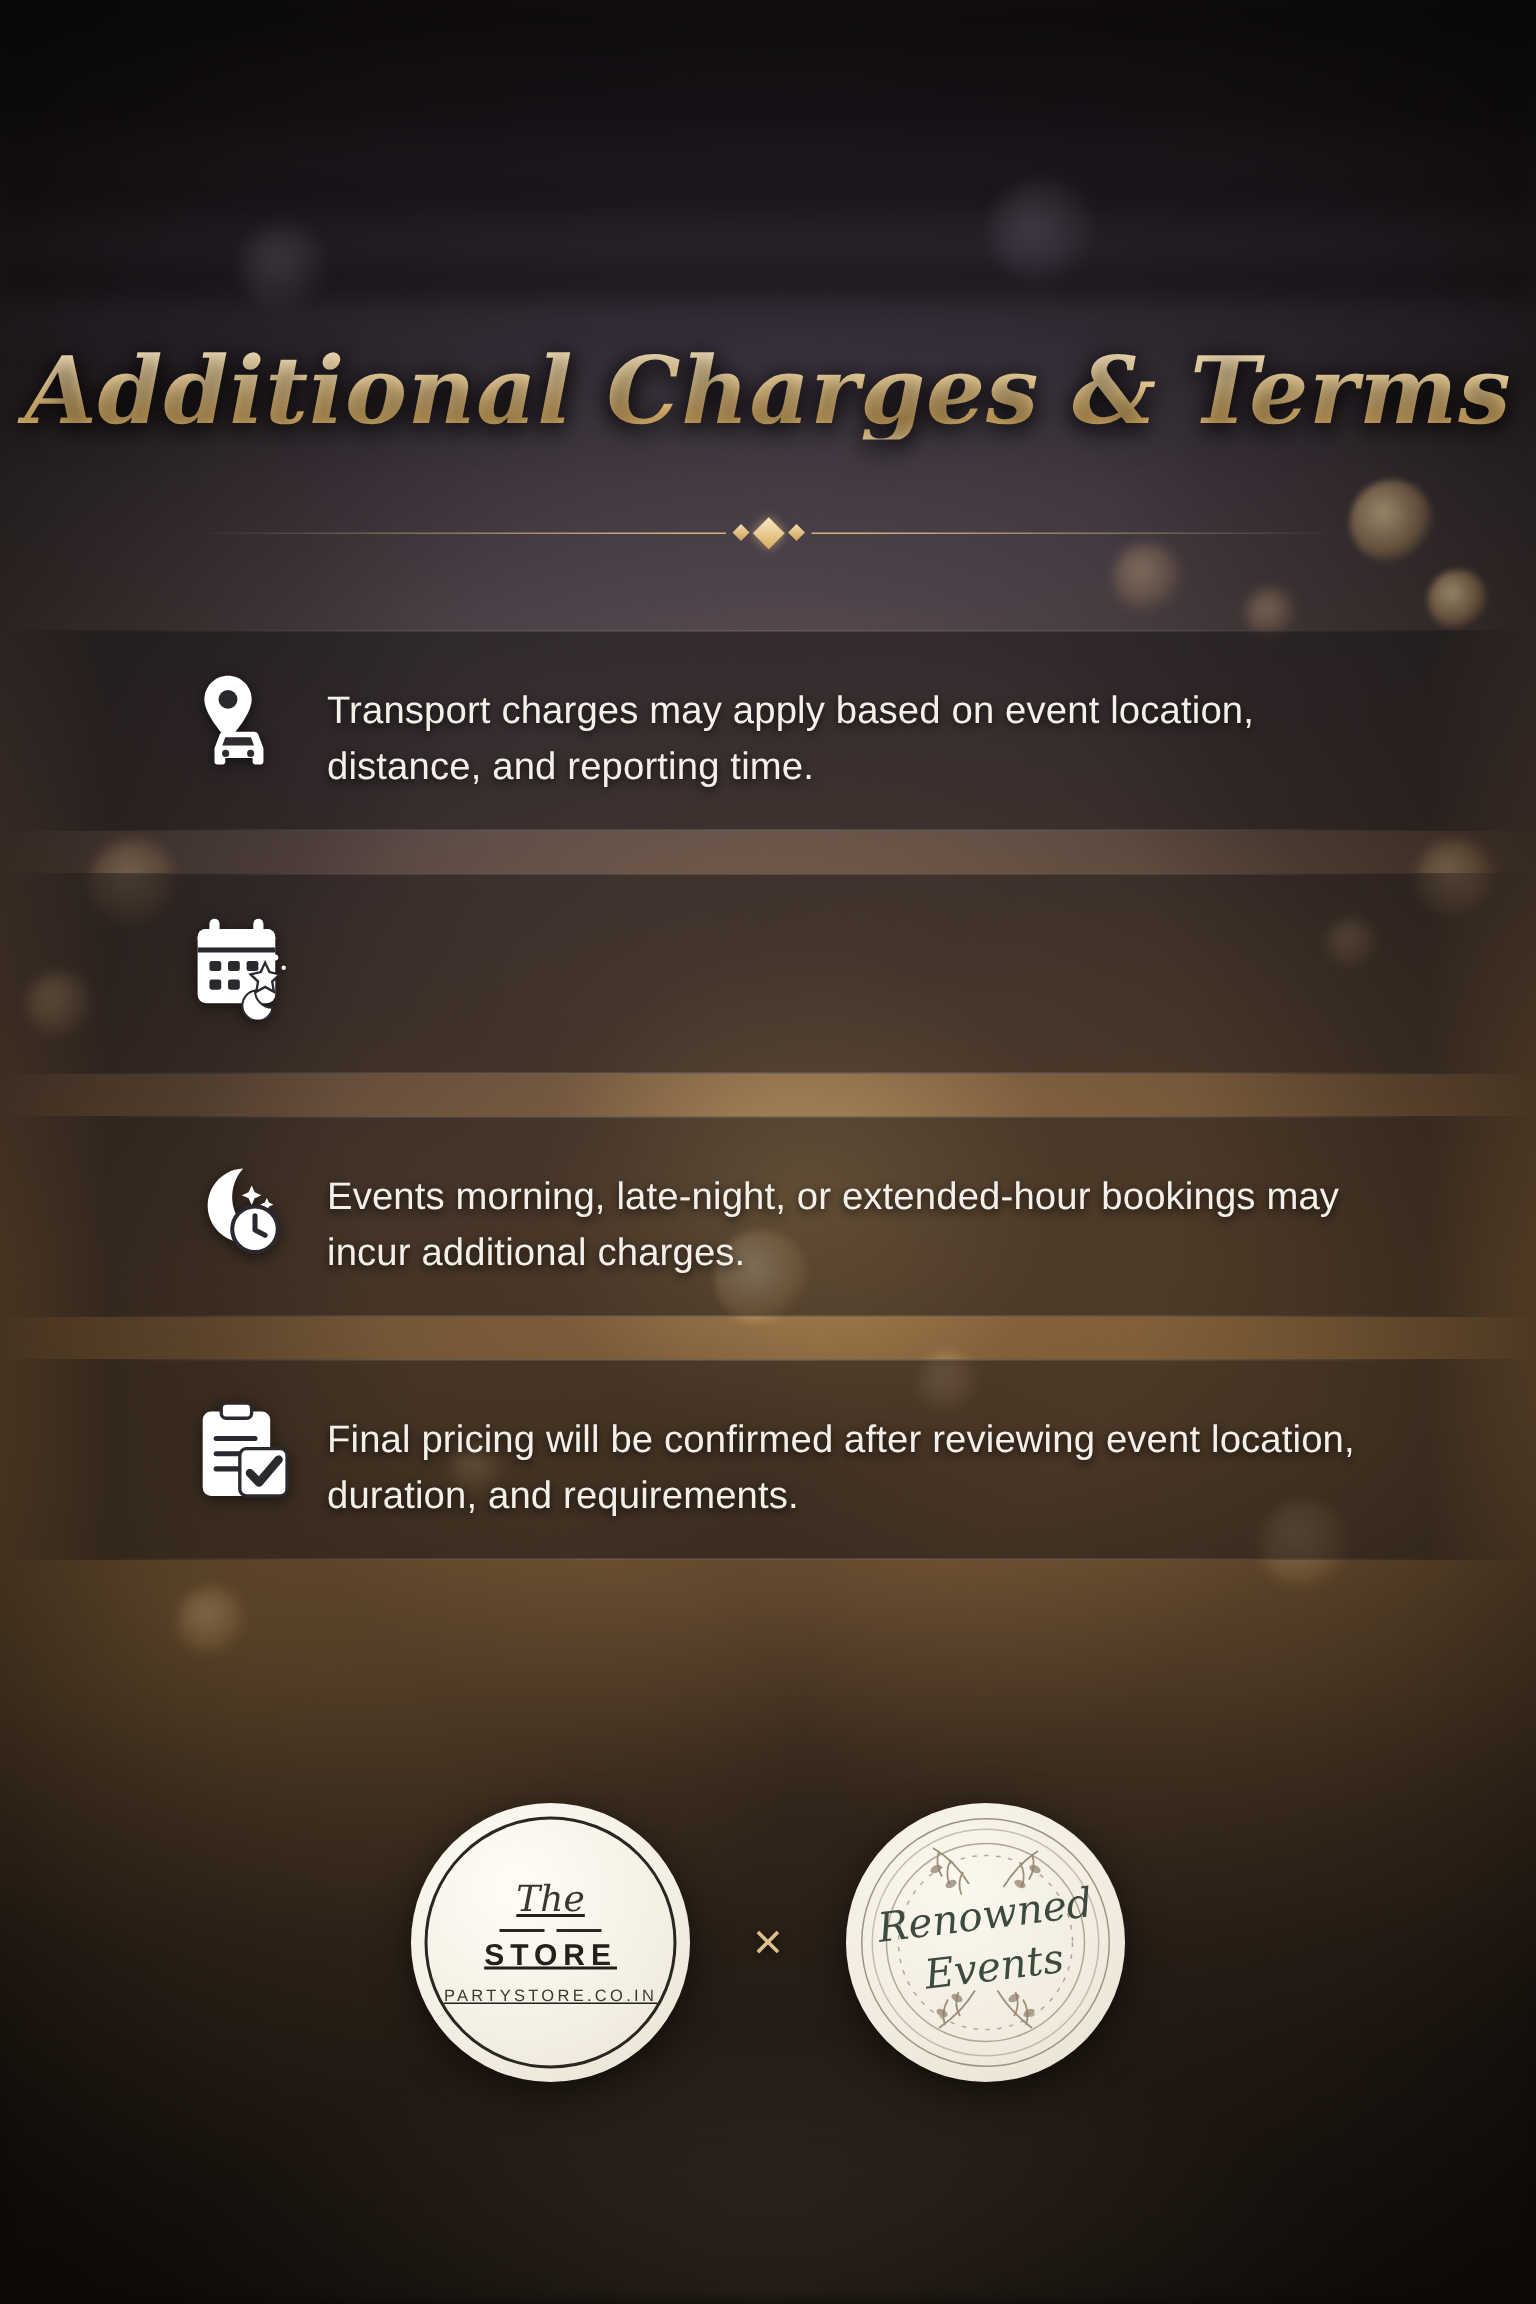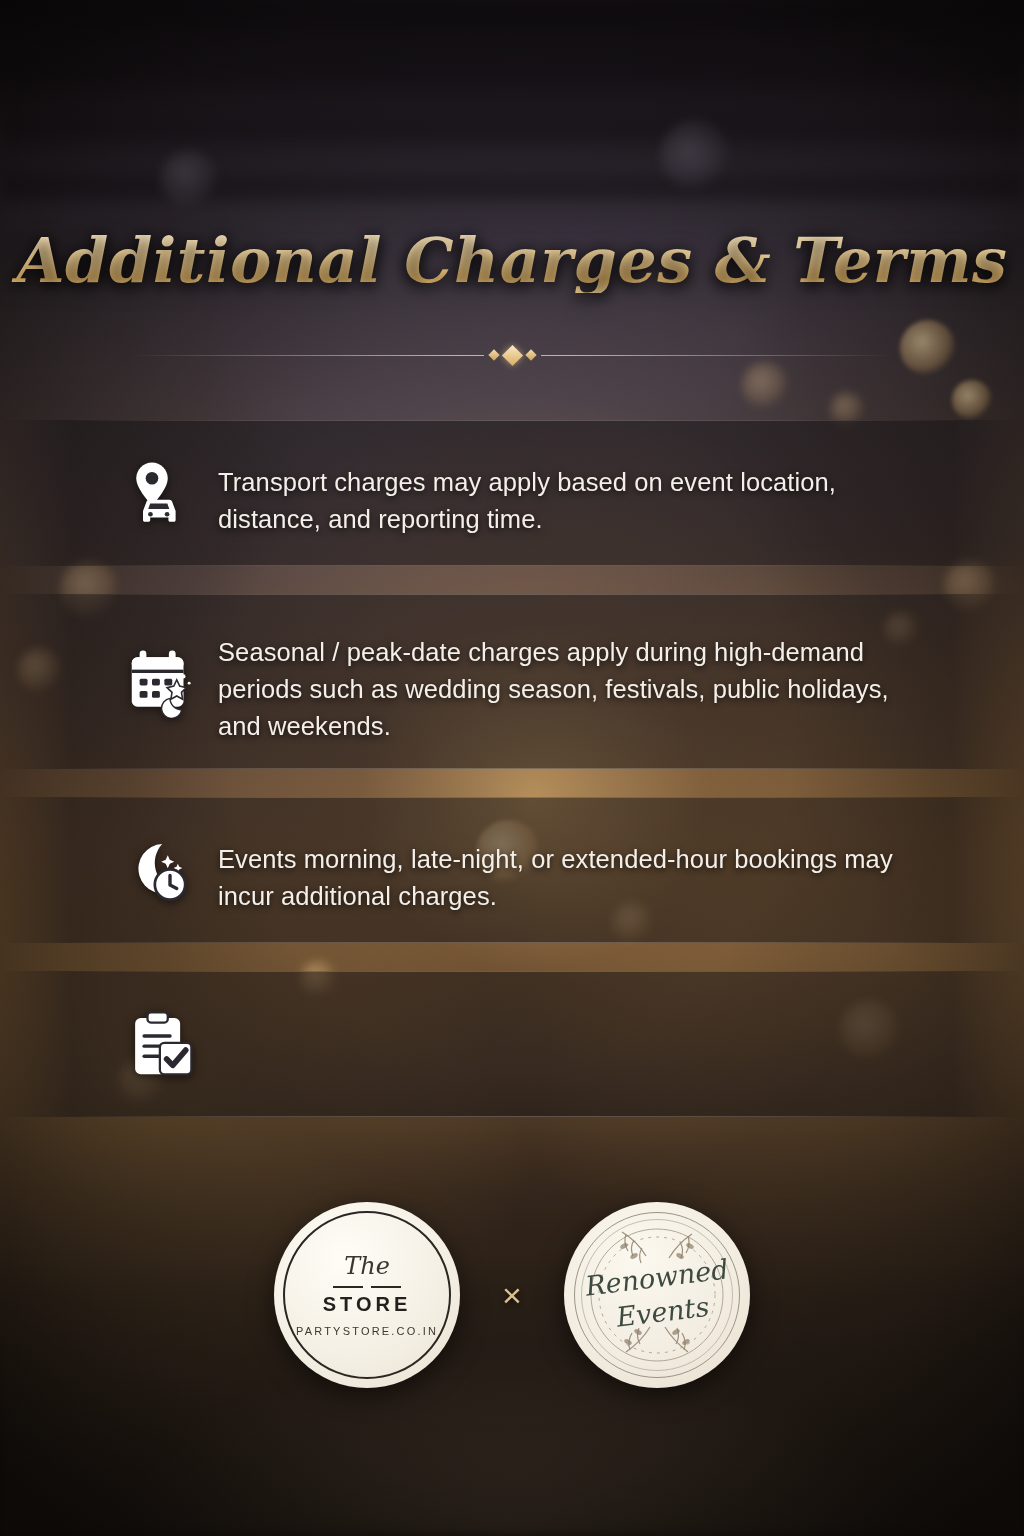--- a/index.html
+++ b/index.html
@@ -166,22 +166,22 @@
   
   .rows {
     position: absolute;
     top: 420px;
     left: 0;
     right: 0;
   }
   .row {
     position: relative;
     display: flex;
-    align-items: center;
-    padding: 36px 92px 24px 118px;
+    align-items: flex-end;
+    padding: 24px 92px 24px 118px;
     min-height: 128px;
     background: linear-gradient(90deg,
       rgba(16,14,18,0.00) 0%,
       rgba(18,15,18,0.46) 7%,
       rgba(20,17,20,0.52) 50%,
       rgba(18,15,18,0.44) 93%,
       rgba(16,14,18,0.00) 100%);
     margin-bottom: 28px;
   }
   .row::before,
@@ -251,20 +251,21 @@
     inset: 9px;
     border-radius: 50%;
     border: 2px solid #2a2723;
   }
   .logo-party .inner {
     position: relative;
     text-align: center;
     color: #22201d;
     line-height: 1;
     width: 100%;
+    text-decoration: underline;
   }
   .logo-party .the {
     font-family: "DejaVu Serif", "Liberation Serif", serif;
     font-style: italic;
     font-size: 24px;
     color: #3a3631;
     margin-bottom: 8px;
   }
   .logo-party .party {
     font-family: "Liberation Sans", sans-serif;
@@ -421,21 +422,20 @@
               <rect x="35" y="29" width="7" height="6" rx="1.4"></rect>
               <rect x="13" y="40" width="7" height="6" rx="1.4"></rect>
               <rect x="24" y="40" width="7" height="6" rx="1.4"></rect>
             </g>
             <path d="M46 30l2.6 5.6L54.6 37l-4.4 4.2 1 6.1-5.2-2.9-5.2 2.9 1-6.1-4.4-4.2 6-1.4z" fill="#ffffff" stroke="#2b2830" stroke-width="1.4"></path>
             <path d="M40 46.5a9 9 0 1 0 10.4 10.2A10.2 10.2 0 0 1 40 46.5z" fill="#ffffff" stroke="#2b2830" stroke-width="1.2"></path>
             <circle cx="52" cy="27" r="1.8" fill="#ffffff"></circle>
             <circle cx="57" cy="33" r="1.3" fill="#ffffff"></circle>
           </svg>
         </div>
-        <div class="row-text">Seasonal / peak-date charges apply during high-demand periods such as wedding season, festivals, public holidays, and weekends.</div>
       </div>
 
       <div class="row">
         <div class="row-icon">
           <svg viewBox="0 0 64 64" xmlns="http://www.w3.org/2000/svg">
             <path d="M33 8A22 22 0 1 0 45 49 25 25 0 0 1 33 8z" fill="#ffffff"></path>
             <path d="M38 18l1.8 4 4 1.8-4 1.8L38 29.6 36.2 25.6l-4-1.8 4-1.8z" fill="#ffffff"></path>
             <path d="M47 25.5l1.2 2.7 2.7 1.2-2.7 1.2-1.2 2.7-1.2-2.7-2.7-1.2 2.7-1.2z" fill="#ffffff"></path>
             <circle cx="40" cy="44" r="13.5" fill="#ffffff" stroke="#2b2830" stroke-width="2.4"></circle>
             <path d="M40 36v8.4l6 3.2" stroke="#2b2830" stroke-width="3" fill="none" stroke-linecap="round" stroke-linejoin="round"></path>
@@ -451,20 +451,21 @@
             <rect x="20" y="3" width="18" height="9" rx="3" fill="#ffffff" stroke="#2b2830" stroke-width="2"></rect>
             <g stroke="#2b2830" stroke-width="3" stroke-linecap="round">
               <line x1="17" y1="24" x2="40" y2="24"></line>
               <line x1="17" y1="33" x2="40" y2="33"></line>
               <line x1="17" y1="42" x2="31" y2="42"></line>
             </g>
             <rect x="31" y="30" width="28" height="28" rx="4" fill="#ffffff" stroke="#2b2830" stroke-width="2"></rect>
             <path d="M37 44.5l5.4 5.6L54 36.5" stroke="#2b2830" stroke-width="5" fill="none" stroke-linecap="round" stroke-linejoin="round"></path>
           </svg>
         </div>
+        <div class="row-text">Final pricing will be confirmed after reviewing event location, duration, and requirements.</div>
       </div>
 
     </div>
 
     <div class="logo-strip">
 
       <div class="logo-badge logo-party">
         <div class="ring"></div>
         <div class="inner">
           <div class="the">The</div>

